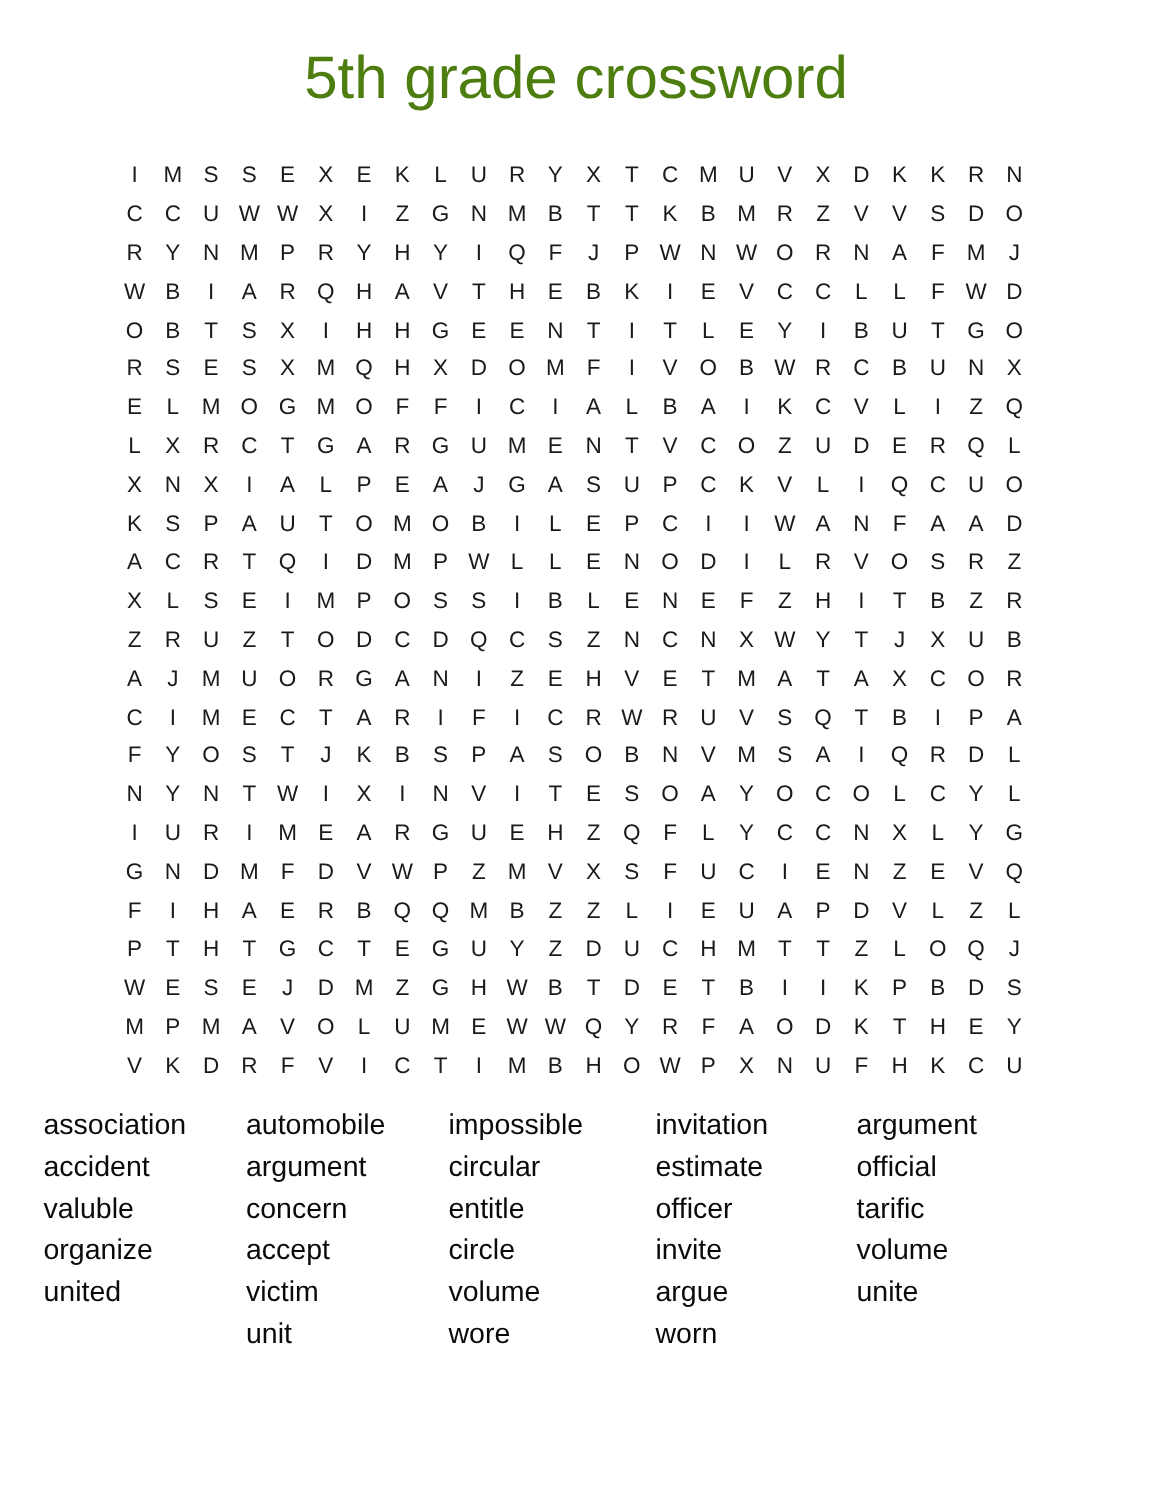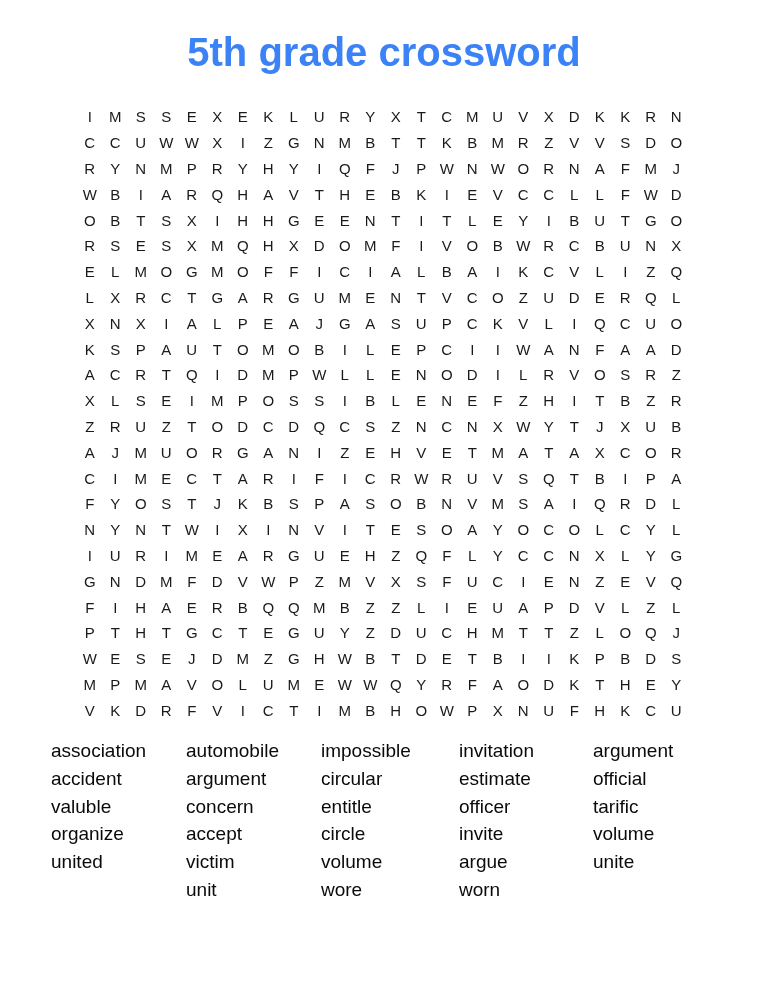--- a/index.html
+++ b/index.html
@@ -12,42 +12,42 @@
     height: 994px;
     font-family: "Liberation Sans", sans-serif;
     color: #111111;
     overflow: hidden;
   }
   .page-title {
     margin: 26px 0 0 0;
     text-align: center;
     font-size: 40px;
     line-height: 52px;
-    font-weight: bold;
-    color: #3b82f6;
+    font-weight: normal;
+    color: #4d7c0f;
     letter-spacing: 0px;
   }
   .letter-grid {
     display: grid;
     grid-template-columns: repeat(24, 25.5px);
     grid-auto-rows: 25.8px;
     margin: 26px 0 0 77px;
   }
   .cell {
     display: flex;
     align-items: center;
     justify-content: center;
     font-size: 15px;
     font-weight: normal;
     color: #1a1a1a;
   }
   .word-list {
     display: grid;
     grid-template-columns: 135px 135px 138px 134px auto;
-    padding-left: 51px;
+    padding-left: 29px;
     margin-top: 14px;
   }
   .word-col {
     display: flex;
     flex-direction: column;
   }
   .word {
     font-size: 19px;
     line-height: 27.7px;
     color: #0a0a0a;

